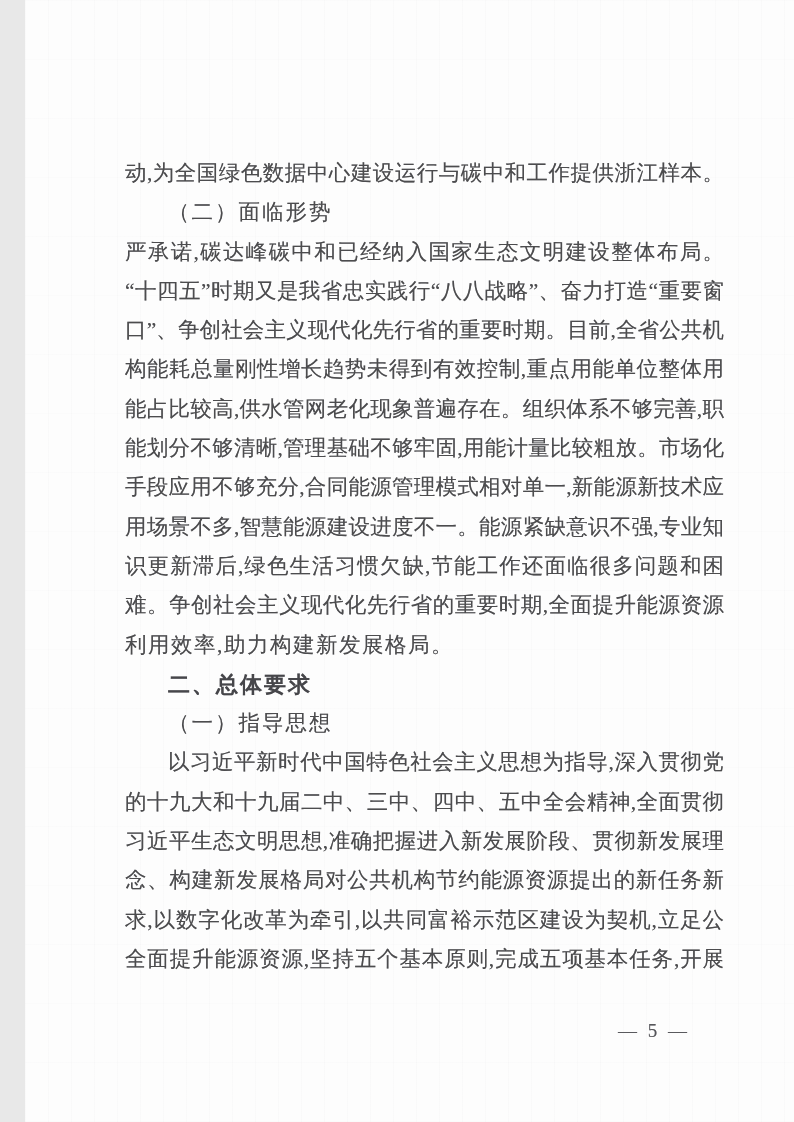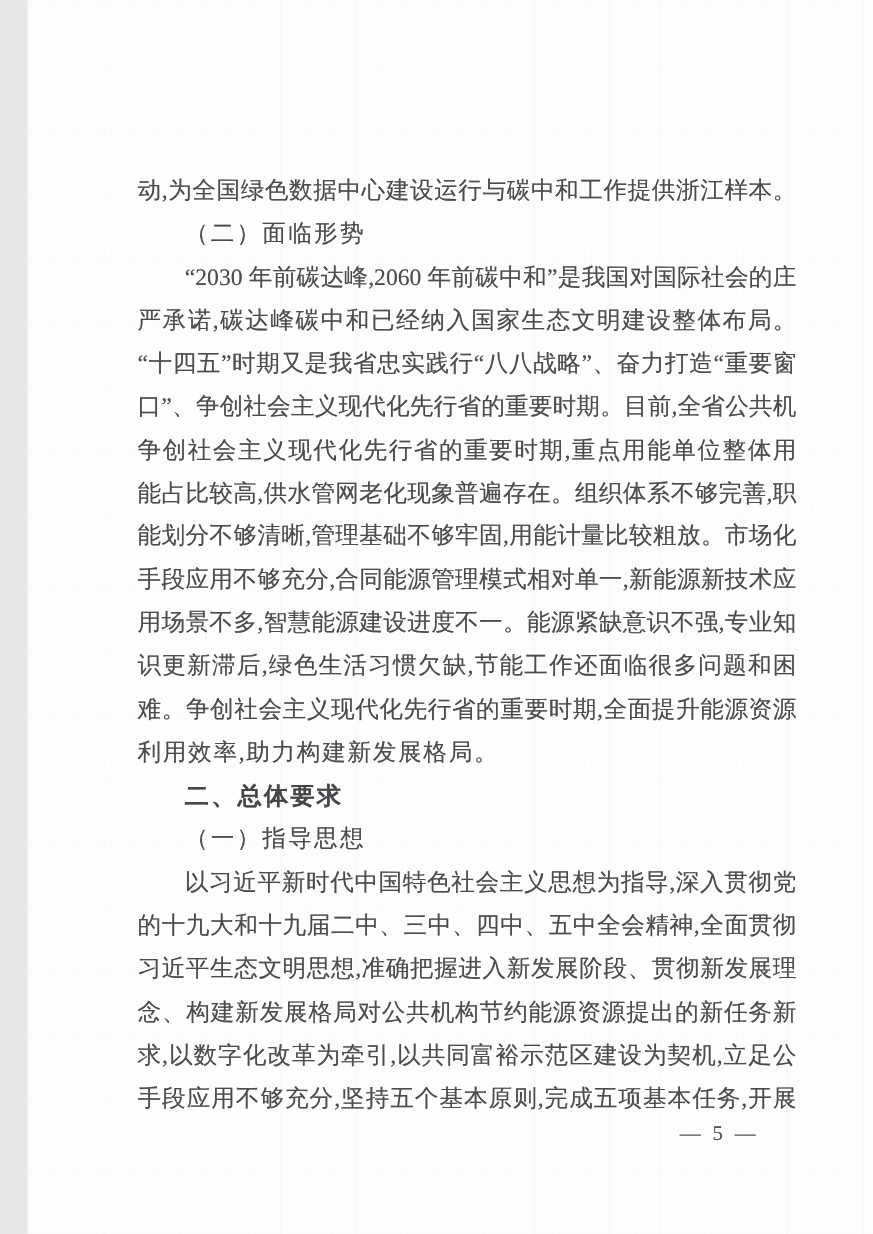--- a/index.html
+++ b/index.html
@@ -79,35 +79,34 @@
     white-space: nowrap;
   }
 </style>
 </head>
 <body>
 
 <div class="page">
   <div class="doc-body" id="doc-body">
       <div class="line stretch">动,为全国绿色数据中心建设运行与碳中和工作提供浙江样本。</div>
       <div class="line subheading indent">（二）面临形势</div>
-      <div class="line stretch indent">“2030 年前碳达峰,2060 年前碳中和”是我国对国际社会的庄</div>
       <div class="line stretch">严承诺,碳达峰碳中和已经纳入国家生态文明建设整体布局。</div>
       <div class="line stretch">“十四五”时期又是我省忠实践行“八八战略”、奋力打造“重要窗</div>
       <div class="line stretch">口”、争创社会主义现代化先行省的重要时期。目前,全省公共机</div>
-      <div class="line stretch">争创社会主义现代化先行省的重要时期,重点用能单位整体用</div>
+      <div class="line stretch">构能耗总量刚性增长趋势未得到有效控制,重点用能单位整体用</div>
       <div class="line stretch">能占比较高,供水管网老化现象普遍存在。组织体系不够完善,职</div>
       <div class="line stretch">能划分不够清晰,管理基础不够牢固,用能计量比较粗放。市场化</div>
       <div class="line stretch">手段应用不够充分,合同能源管理模式相对单一,新能源新技术应</div>
       <div class="line stretch">用场景不多,智慧能源建设进度不一。能源紧缺意识不强,专业知</div>
       <div class="line stretch">识更新滞后,绿色生活习惯欠缺,节能工作还面临很多问题和困</div>
       <div class="line stretch">难。争创社会主义现代化先行省的重要时期,全面提升能源资源</div>
       <div class="line para-end">利用效率,助力构建新发展格局。</div>
       <div class="line heading indent">二、总体要求</div>
       <div class="line subheading indent">（一）指导思想</div>
       <div class="line stretch indent">以习近平新时代中国特色社会主义思想为指导,深入贯彻党</div>
       <div class="line stretch">的十九大和十九届二中、三中、四中、五中全会精神,全面贯彻</div>
       <div class="line stretch">习近平生态文明思想,准确把握进入新发展阶段、贯彻新发展理</div>
       <div class="line stretch">念、构建新发展格局对公共机构节约能源资源提出的新任务新要</div>
       <div class="line stretch">求,以数字化改革为牵引,以共同富裕示范区建设为契机,立足公</div>
-      <div class="line stretch">手段应用不够充分,坚持五个基本原则,完成五项基本任务,开展</div>
+      <div class="line stretch">全面提升能源资源,坚持五个基本原则,完成五项基本任务,开展</div>
     </div>
   <div class="page-number">— 5 —</div>
 </div>
 
 </body></html>

